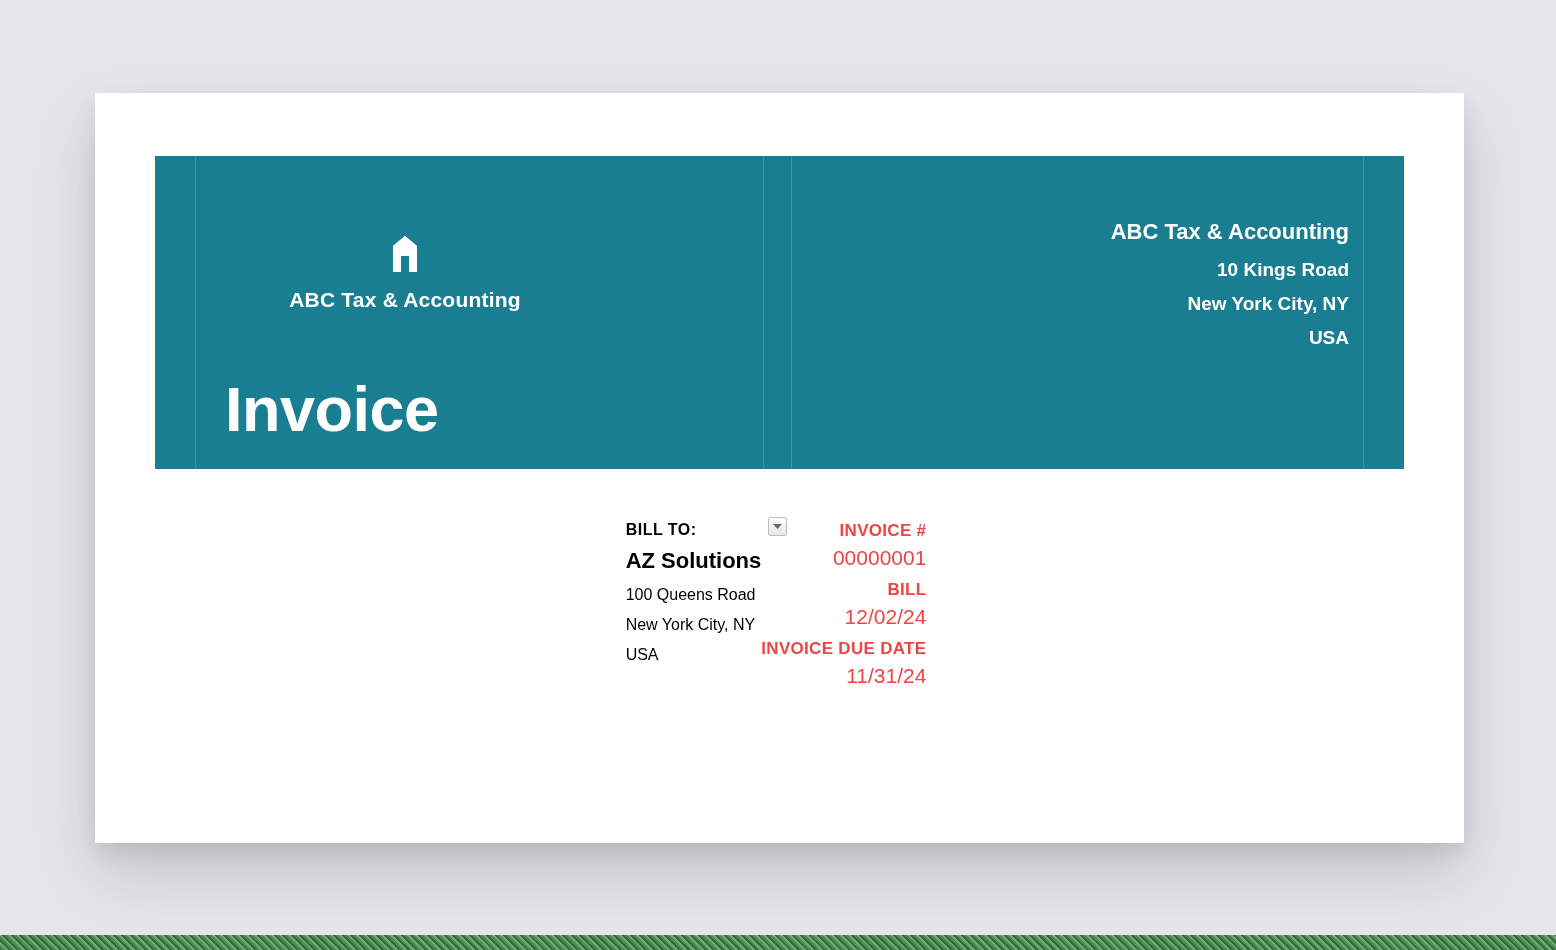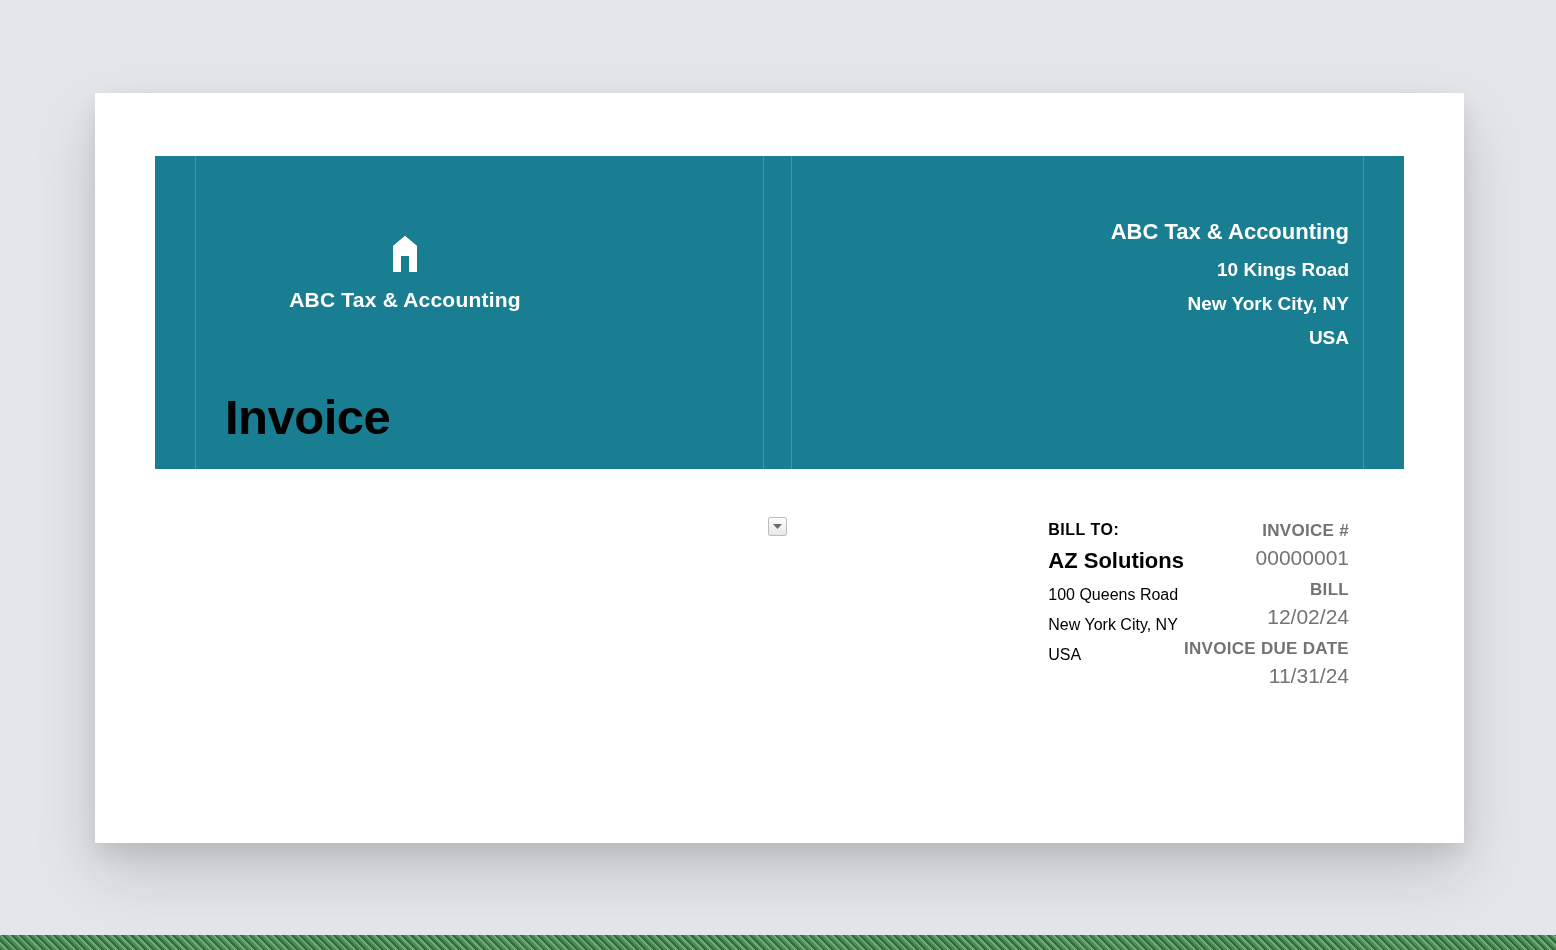--- a/index.html
+++ b/index.html
@@ -59,22 +59,22 @@
     font-size: 21px;
     font-weight: 700;
     margin-top: 10px;
     letter-spacing: 0.2px;
   }
 
   .invoice-title {
     position: absolute;
     left: 70px;
     bottom: 24px;
-    color: #000000;
-    font-size: 49px;
+    color: #ffffff;
+    font-size: 63px;
     font-weight: 700;
     letter-spacing: -0.5px;
   }
 
   .company-block {
     position: absolute;
     right: 55px;
     top: 63px;
     text-align: right;
     color: #fff;
@@ -85,21 +85,21 @@
     margin-bottom: 14px;
   }
   .company-block .line {
     font-size: 19px;
     font-weight: 700;
     margin-bottom: 12px;
   }
 
   .body-row {
     display: flex;
-    justify-content: flex-end;
+    justify-content: center;
     padding: 52px 55px 0 48px;
     position: relative;
   }
 
   .bill-to {
     color: #000;
   }
   .bill-to .label {
     font-size: 16px;
     font-weight: 700;
@@ -129,21 +129,21 @@
     border-radius: 2px;
     display: flex;
     align-items: center;
     justify-content: center;
     cursor: pointer;
   }
   .dropdown-btn svg { display:block; }
 
   .meta {
     text-align: right;
-    color: #737373;
+    color: #ef4444;
   }
   .meta .mlabel {
     font-size: 17px;
     font-weight: 700;
     letter-spacing: 0.3px;
   }
   .meta .mvalue {
     font-size: 21px;
     font-weight: 400;
     margin-top: 5px;

